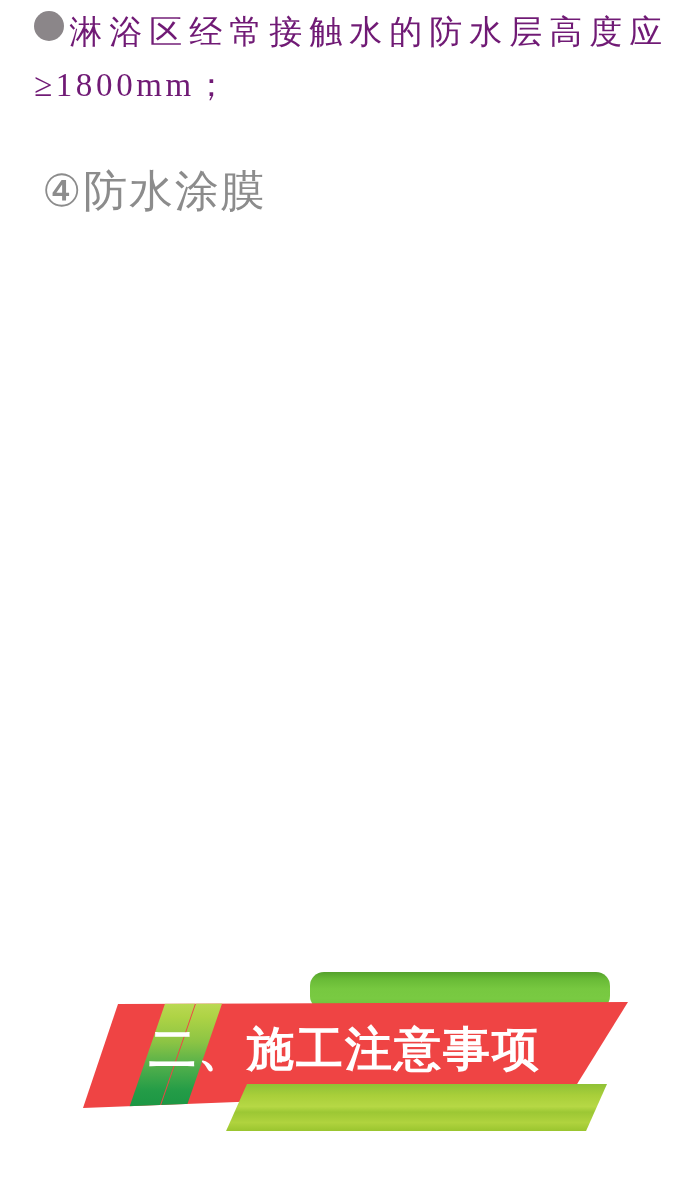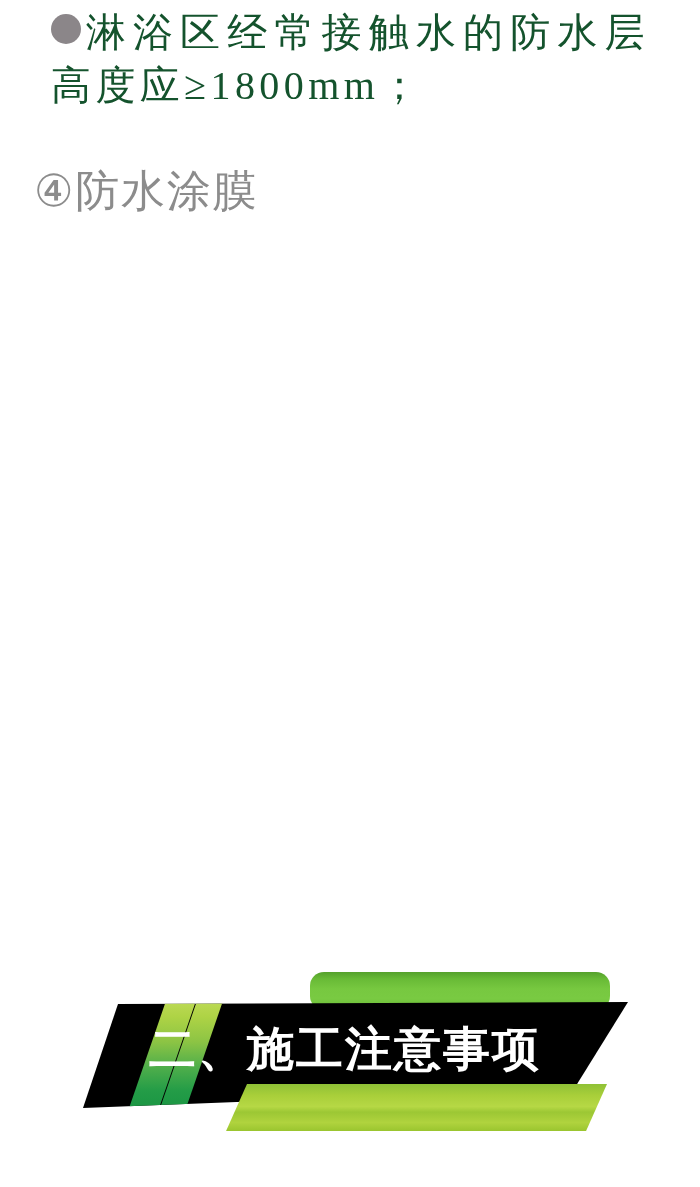--- a/index.html
+++ b/index.html
@@ -8,41 +8,41 @@
     height: 1187px;
     background: #ffffff;
     overflow: hidden;
     position: relative;
     font-family: "Liberation Serif", "DejaVu Serif", serif;
   }
   .content {
     padding: 6px 34px 0 34px;
   }
   .para {
-    color: #14532d;
-    font-size: 40px;
+    color: #701a75;
+    font-size: 33px;
     line-height: 53px;
     letter-spacing: 0.11em;
     text-align: justify;
     text-align-last: left;
-    margin: 17px;
+    margin: 0;
   }
   .bullet-para { margin-top: 0; }
   .bullet-para + .bullet-para { margin-top: 36px; }
   .bullet-dot {
     display: inline-block;
     width: 30px;
     height: 30px;
     border-radius: 50%;
     background: #8b8689;
     vertical-align: 2px;
     margin-right: 2px;
   }
   .section-heading {
-    margin: 54px 0 0 0;
+    margin: 54px 0 0 8px;
     color: #8c8c8c;
     font-family: "Liberation Sans", "DejaVu Sans", sans-serif;
     font-size: 44px;
     line-height: 50px;
     font-weight: 500;
     letter-spacing: 0.04em;
   }
   .body-para { margin-top: 50px; }
 
   
@@ -55,21 +55,21 @@
     position: absolute;
     left: 310px; top: 14px;
     width: 300px; height: 38px;
     border-radius: 14px;
     background: linear-gradient(180deg, #55a12c 0%, #68ba36 18%, #77c840 45%, #79ca42 70%, #68bb36 100%);
     z-index: 1;
   }
   .banner-black {
     position: absolute;
     inset: 0;
-    background: #000000;
+    background: #ef4444;
     clip-path: polygon(118px 46px, 628px 44px, 574px 131px, 83px 150px);
     z-index: 2;
   }
   .stripe {
     position: absolute;
     top: 28px;
     height: 140px;
     width: 26px;
     transform: skewX(-19deg);
     background: linear-gradient(180deg, #cbe065 0%, #aed345 22%, #8cc444 40%, #4fae4b 58%, #239c47 75%, #149040 100%);

